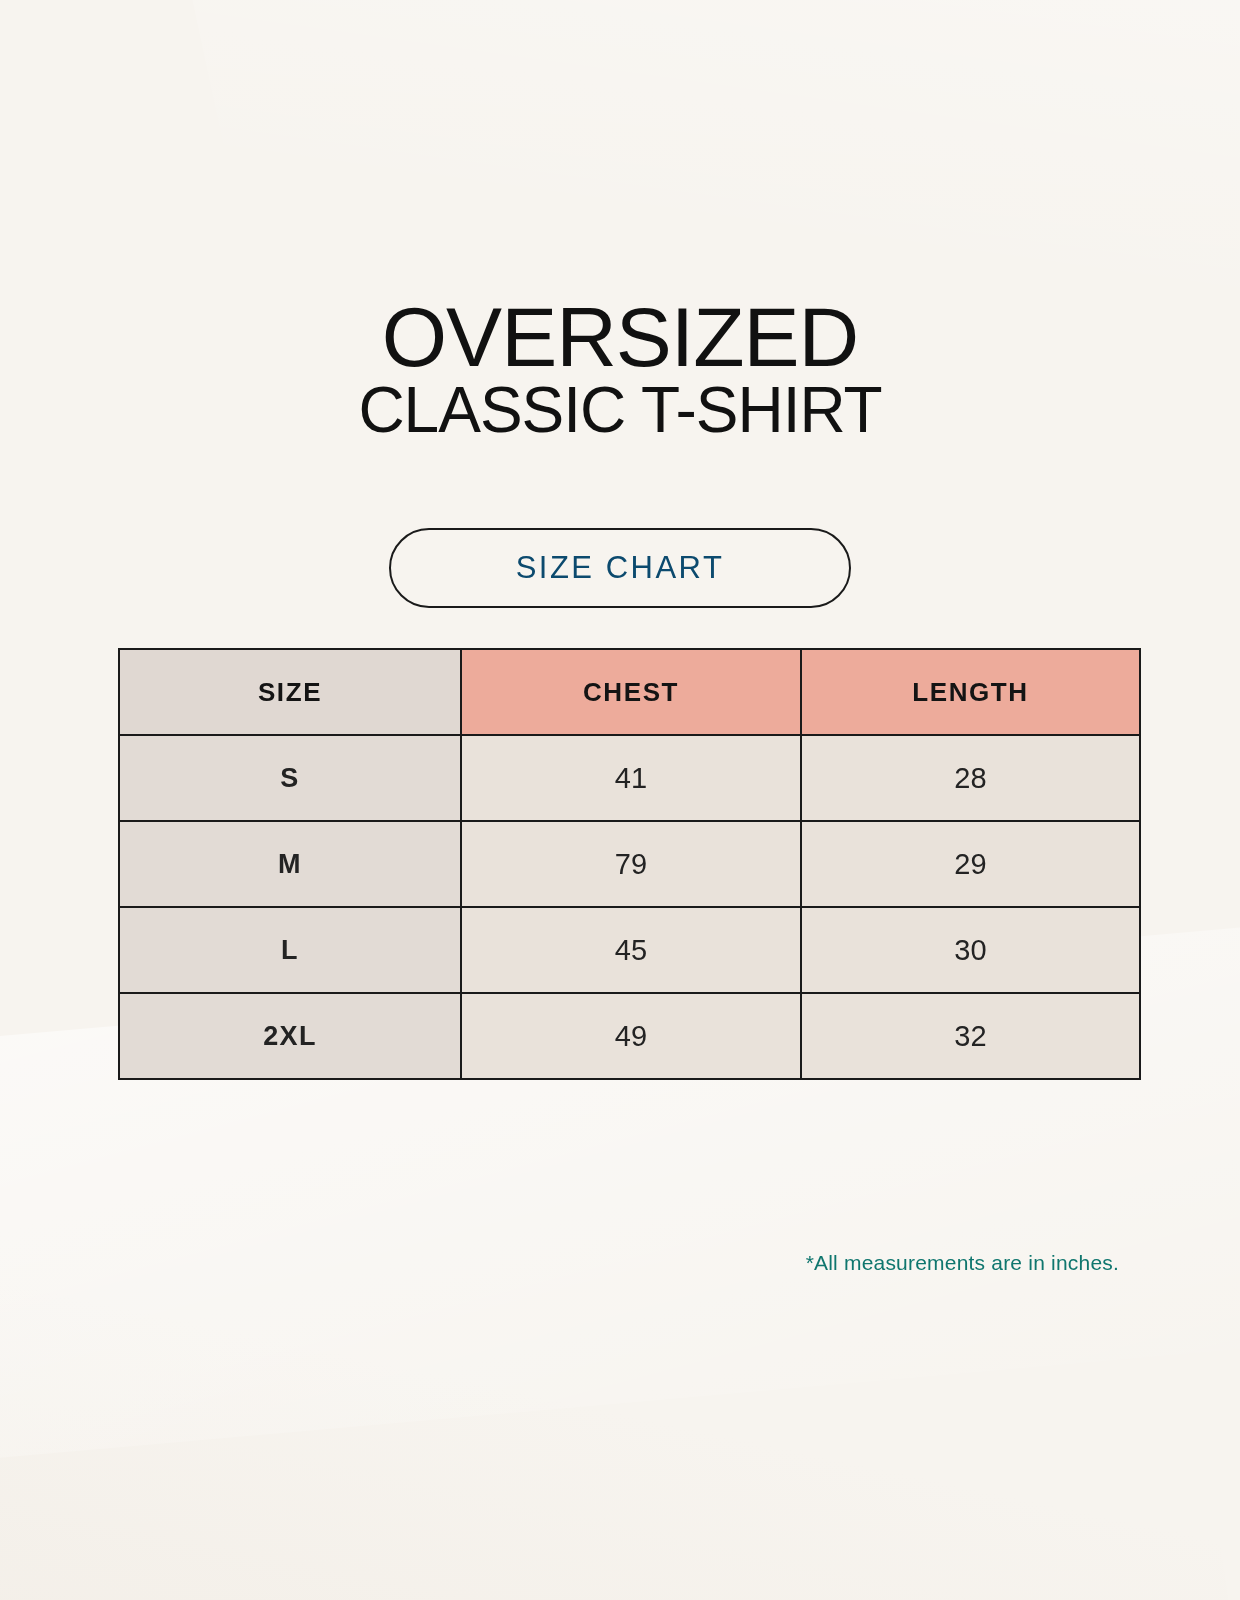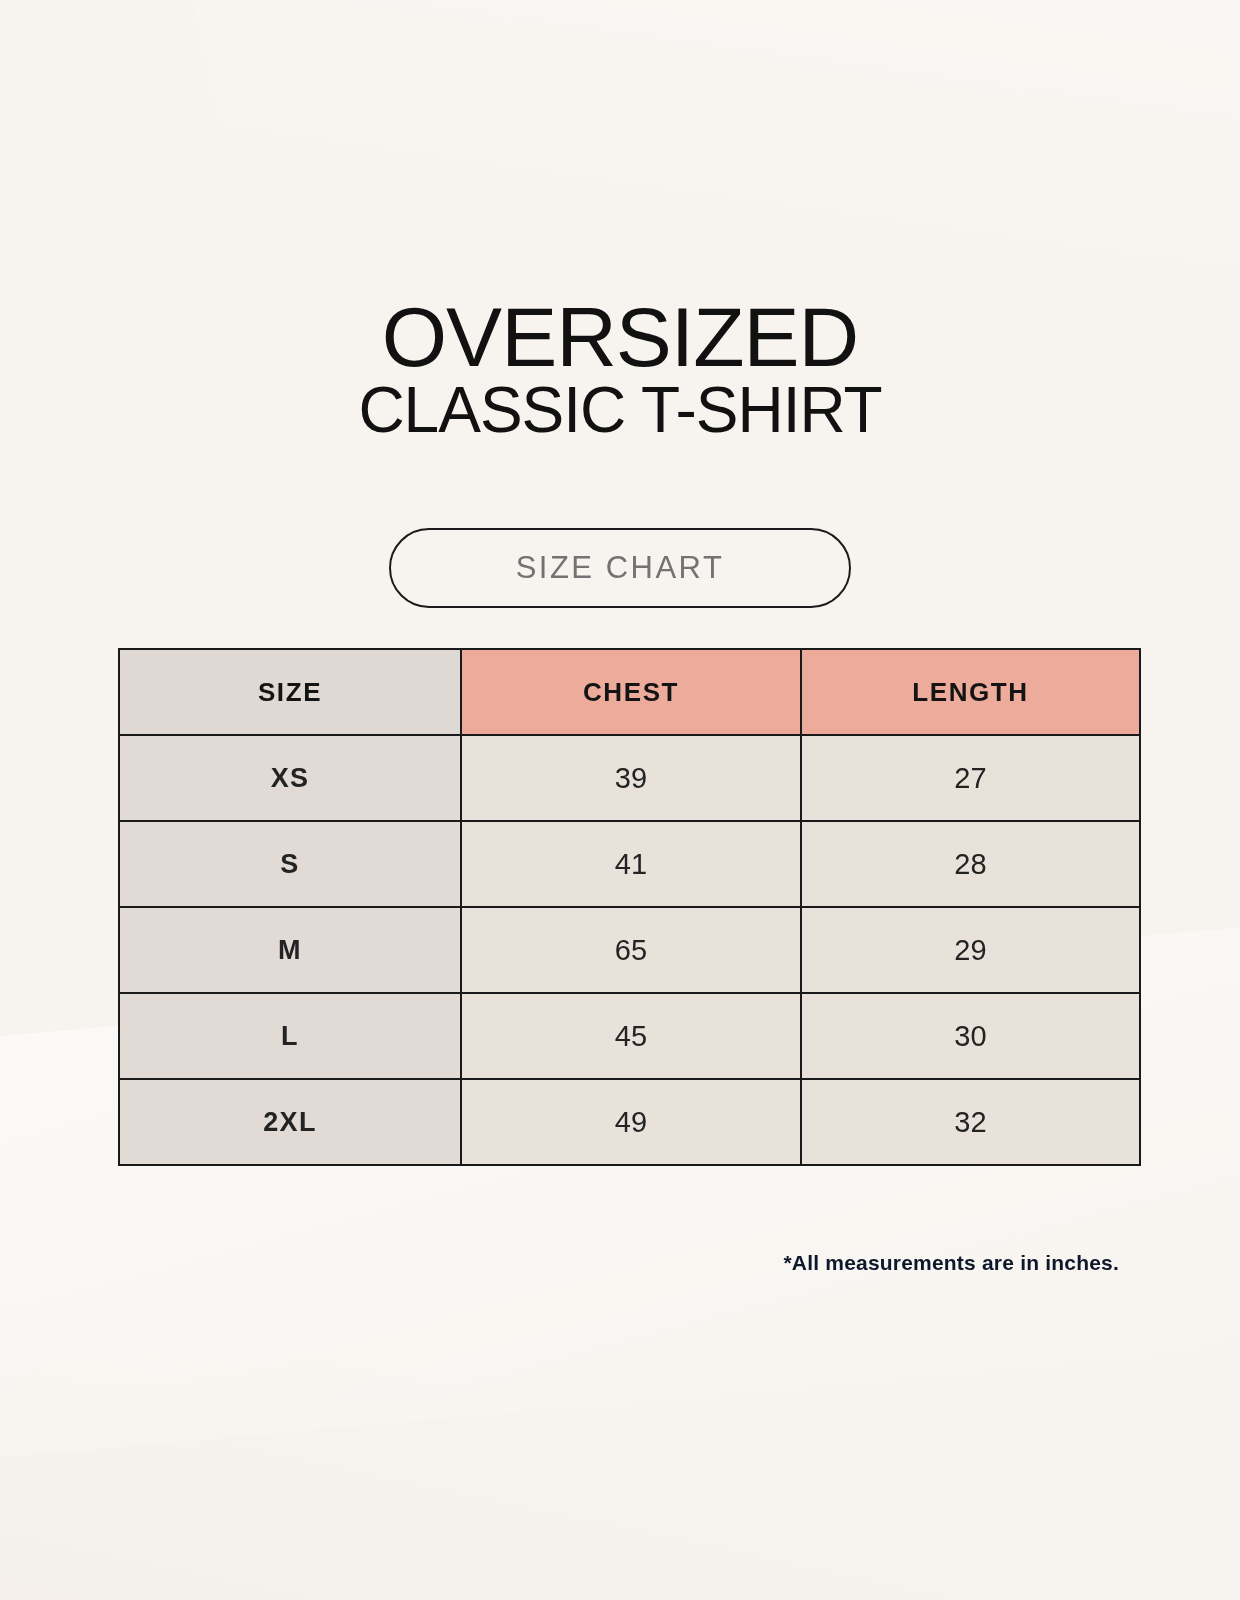--- a/index.html
+++ b/index.html
@@ -84,21 +84,21 @@
     border-radius: 40px;
     display: flex;
     align-items: center;
     justify-content: center;
     box-sizing: border-box;
     background: transparent;
   }
   .pill-label {
     font-size: 31px;
     letter-spacing: 2.5px;
-    color: #737373;
+    color: #0c4a6e;
     font-weight: 400;
   }
 
   .table-wrap {
     position: absolute;
     top: 648px;
     left: 98px;
     width: 1021px;
     padding-left: 20px;
   }
@@ -144,22 +144,22 @@
     font-weight: 400;
   }
 
   .footnote {
     position: absolute;
     top: 1251px;
     left: 98px;
     width: 1021px;
     text-align: right;
     font-size: 21px;
-    font-weight: bold;
-    color: #0f172a;
+    font-weight: normal;
+    color: #0f766e;
     letter-spacing: 0.2px;
   }
 </style>
 </head>
 <body>
 
 <div class="bg-sheen-a"></div>
 <div class="bg-sheen-b"></div>
 <div class="bg-sheen-c"></div>
 
@@ -183,32 +183,27 @@
       </colgroup>
       <thead>
         <tr>
           <th class="head-size">SIZE</th>
           <th class="head-measure">CHEST</th>
           <th class="head-measure">LENGTH</th>
         </tr>
       </thead>
       <tbody>
         <tr>
-          <td class="cell-size">XS</td>
-          <td class="cell-value">39</td>
-          <td class="cell-value">27</td>
-        </tr>
-        <tr>
           <td class="cell-size">S</td>
           <td class="cell-value">41</td>
           <td class="cell-value">28</td>
         </tr>
         <tr>
           <td class="cell-size">M</td>
-          <td class="cell-value">65</td>
+          <td class="cell-value">79</td>
           <td class="cell-value">29</td>
         </tr>
         <tr>
           <td class="cell-size">L</td>
           <td class="cell-value">45</td>
           <td class="cell-value">30</td>
         </tr>
         <tr>
           <td class="cell-size">2XL</td>
           <td class="cell-value">49</td>

